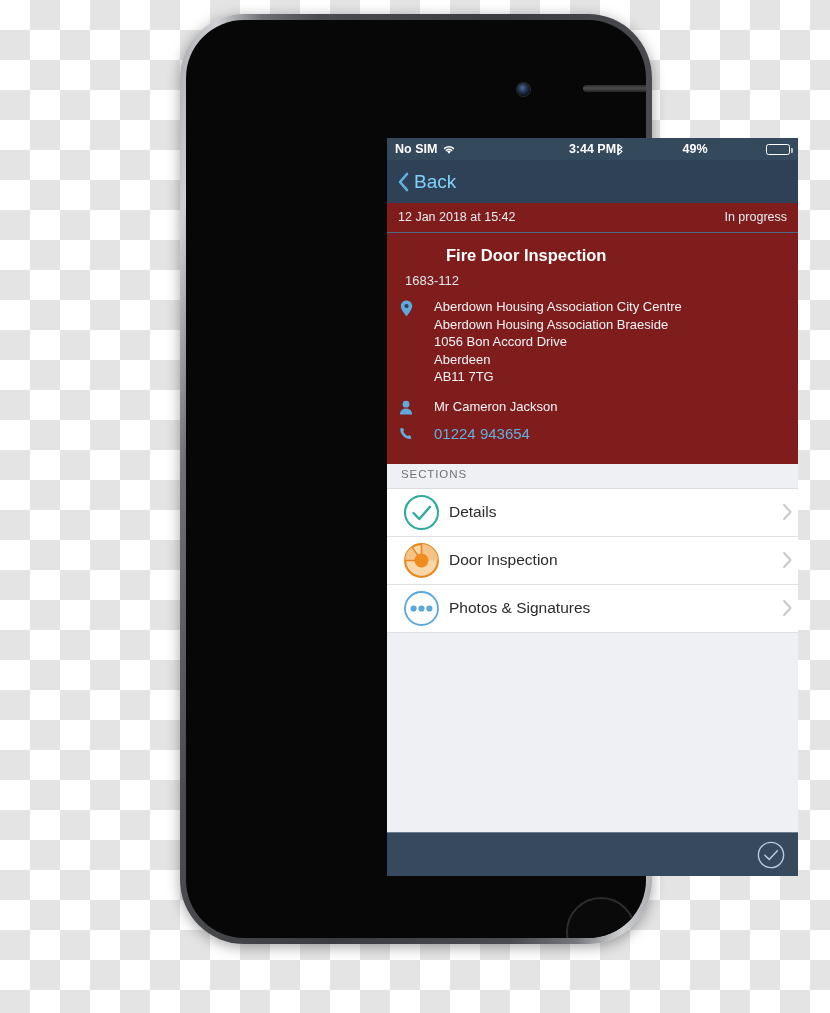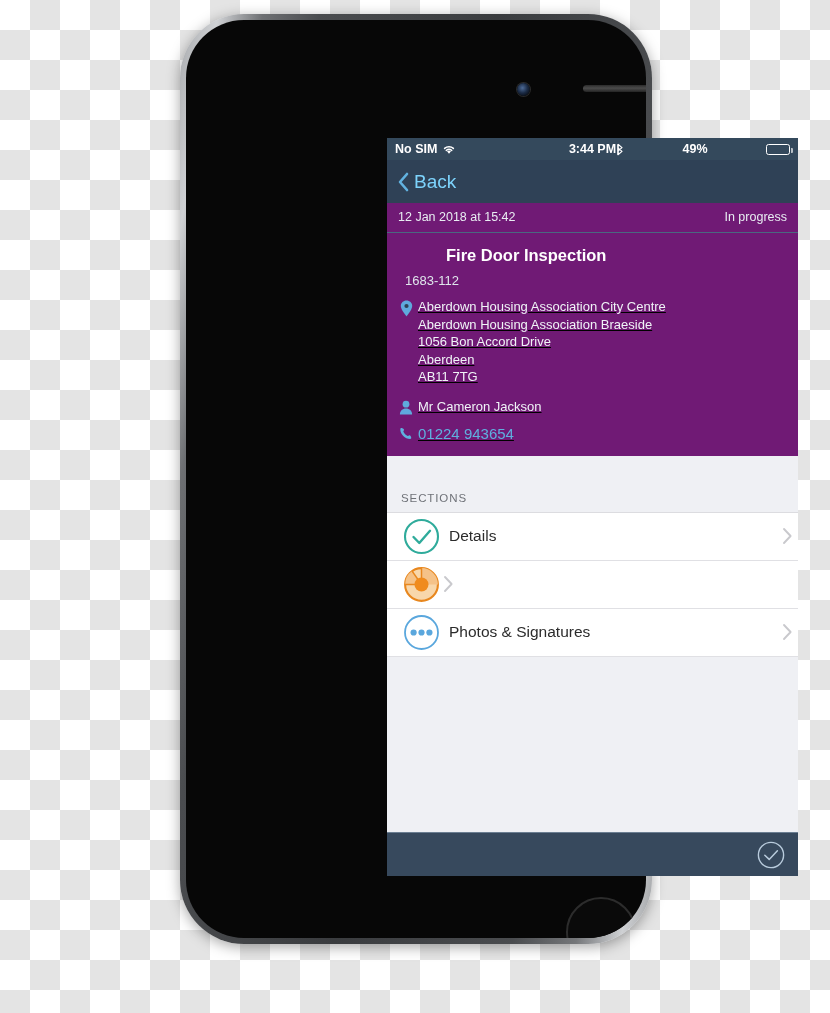--- a/index.html
+++ b/index.html
@@ -137,23 +137,23 @@
   #back-button {
     display: flex; align-items: center; gap: 5px;
     color: #7dd3fc;
     font-size: 19px;
     cursor: pointer;
   }
   #back-button .chev { display: inline-flex; }
 
   
   #detail-header {
-    background: #701a75;
+    background: #7f1d1d;
     flex: 0 0 auto;
-    padding-bottom: 14px;
+    padding-bottom: 22px;
   }
   #meta-row {
     display: flex;
     align-items: center;
     justify-content: space-between;
     padding: 7px 11px 8px 11px;
     border-bottom: 1px solid #4a6880;
     color: #e8edf2;
     font-size: 12.5px;
   }
@@ -165,23 +165,22 @@
     margin-left: 48px;
   }
   #job-ref {
     color: #dfe6ec;
     font-size: 13px;
     padding: 8px 11px 0 18px;
   }
   .info-block {
     display: flex;
     align-items: flex-start;
-    gap: 4px;
+    gap: 20px;
     padding: 0 11px;
-    text-decoration: underline;
   }
   #address-block { padding-top: 10px; }
   #contact-block { padding-top: 12px; text-align: center; }
   #phone-block   { padding-top: 9px; }
   .info-icon { flex: 0 0 16px; width:16px; display:flex; justify-content:center; padding-top:2px; }
   .info-lines { font-size: 13px; color: #f0f4f7; line-height: 17.6px; }
   #phone-link { color: #5fb0df; font-size: 15px; }
 
   
   #sections-area {
@@ -189,21 +188,20 @@
     background: #eff0f4;
     display: flex;
     flex-direction: column;
     overflow: hidden;
   }
   #sections-label {
     padding: 4px 14px 8px 14px;
     font-size: 11.5px;
     letter-spacing: .9px;
     color: #6f7278;
-    margin-top: 32px;
   }
   #sections-list { background: #ffffff; border-top: 1px solid #dcdce0; }
   .section-row {
     display: flex;
     align-items: center;
     height: 48px;
     padding: 0 2px 0 16px;
     border-bottom: 1px solid #e0e0e4;
     background: #ffffff;
     cursor: pointer;
@@ -362,20 +360,21 @@
               <svg width="37" height="37" viewBox="0 0 37 37">
                 <circle cx="18.5" cy="18.5" r="16.4" fill="#f8d7ab" stroke="#e8871e" stroke-width="2.1"></circle>
                 <path d="M18.5 18.5 L18.5 2.1 A16.4 16.4 0 0 1 34.9 18.5 Z" fill="#f5c288"></path>
                 <path d="M18.5 18.5 L2.1 18.5 A16.4 16.4 0 0 1 9.1 5.1 Z" fill="#f5c288"></path>
                 <line x1="18.5" y1="18.5" x2="18.5" y2="2.1" stroke="#e8871e" stroke-width="1.5"></line>
                 <line x1="18.5" y1="18.5" x2="2.1" y2="18.5" stroke="#e8871e" stroke-width="1.5"></line>
                 <line x1="18.5" y1="18.5" x2="9.1" y2="5.1" stroke="#e8871e" stroke-width="1.5"></line>
                 <circle cx="18.5" cy="18.5" r="7" fill="#f08b1d"></circle>
               </svg>
             </span>
+            <span class="row-label">Door Inspection</span>
             <span class="row-chevron">
               <svg width="11" height="18" viewBox="0 0 11 18">
                 <path d="M2 2 L8.6 9 L2 16" fill="none" stroke="#c9c9cd" stroke-width="1.9" stroke-linecap="round" stroke-linejoin="round"></path>
               </svg>
             </span>
           </div>
 
           <div class="section-row">
             <span class="status-icon">
               <svg width="37" height="37" viewBox="0 0 37 37">

